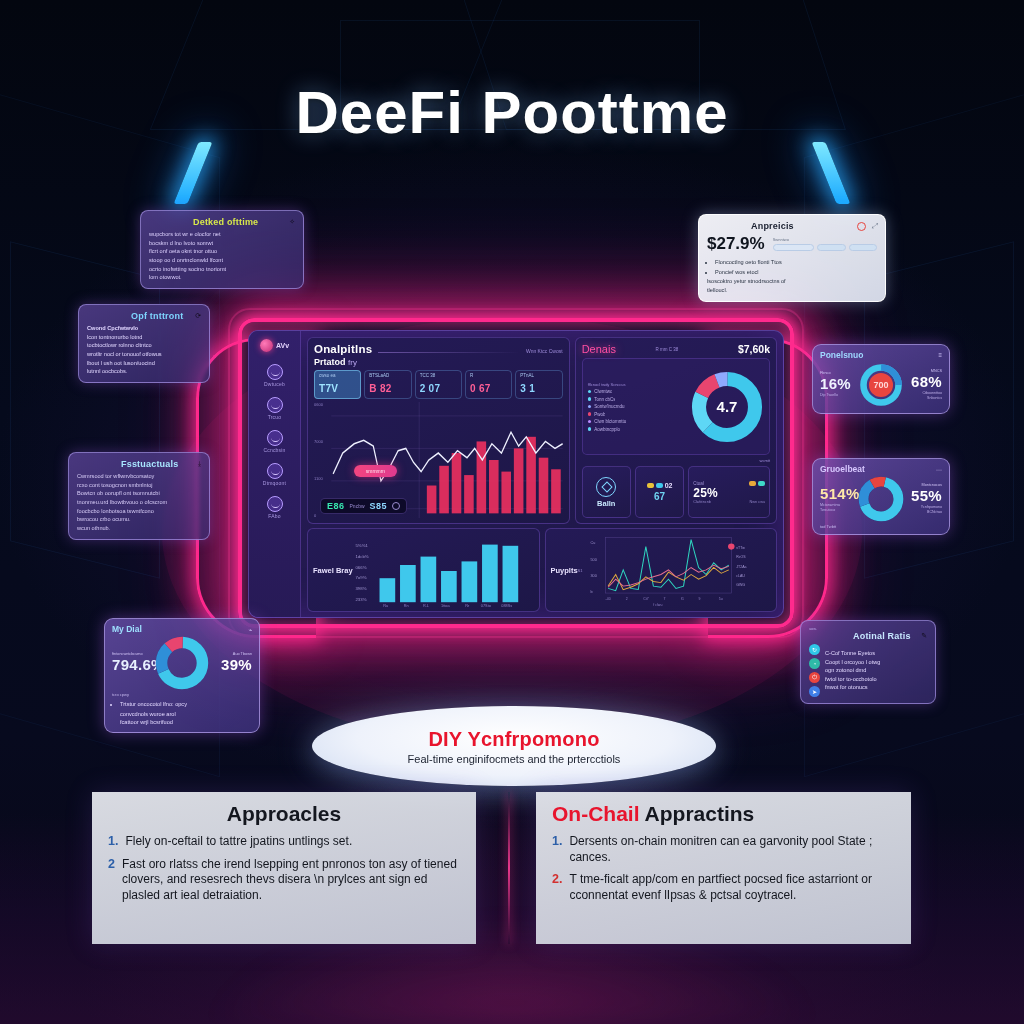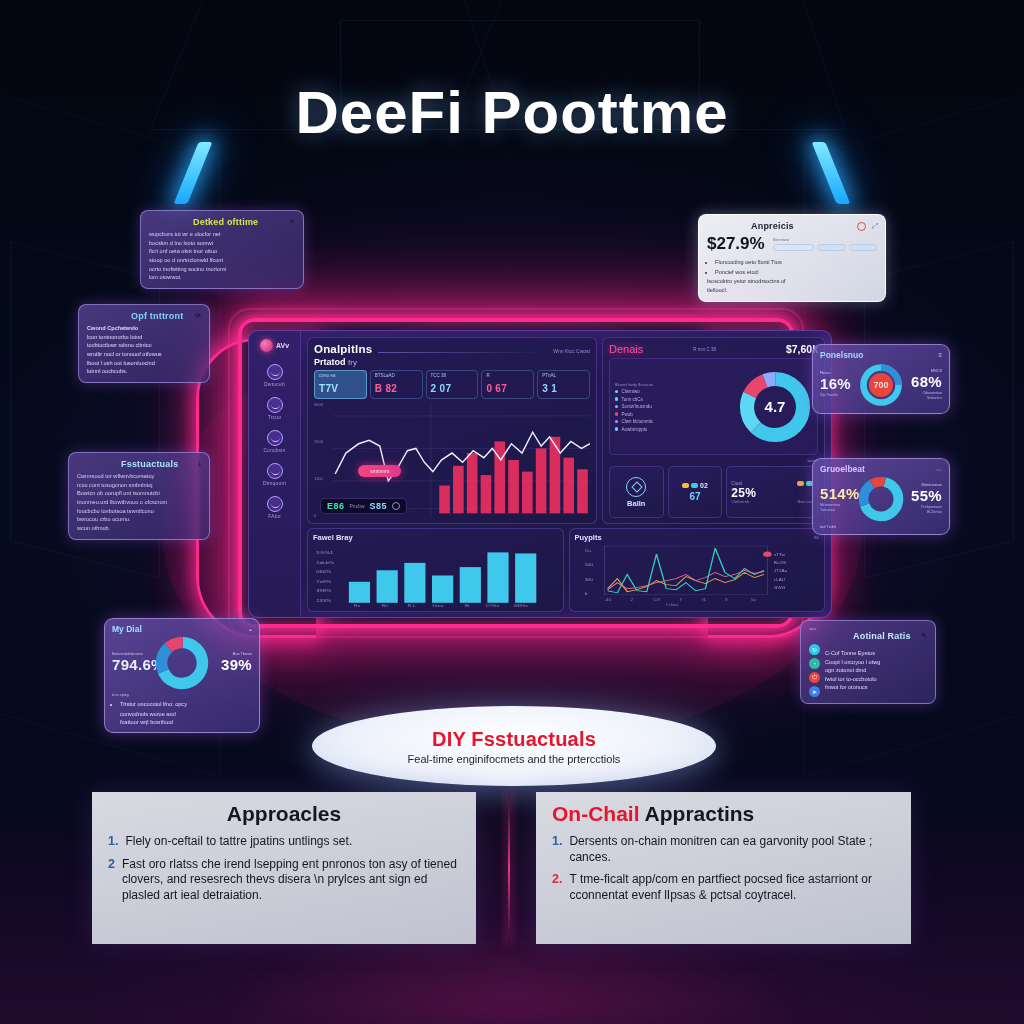--- a/index.html
+++ b/index.html
@@ -82,21 +82,21 @@
     position: absolute; width: 120px; height: 300px;
     border: 3px solid #ff2a8d; border-radius: 60px;
     box-shadow: 0 0 16px 4px rgba(255,42,141,.7), 0 0 40px 10px rgba(255,42,141,.3);
     pointer-events: none;
   }
   .arc-l { left: 196px; top: 338px; border-right: none; border-radius: 60px 0 0 60px; }
   .arc-r { right: 196px; top: 338px; border-left: none; border-radius: 0 60px 60px 0; }
 
   
   #dash {
-    position: absolute; left: 248px; top: 330px; width: 584px; height: 288px;
+    position: absolute; left: 248px; top: 330px; width: 536px; height: 288px;
     border-radius: 10px;
     background: linear-gradient(150deg, #2a1c5e 0%, #241a52 35%, #1b1645 100%);
     border: 1px solid rgba(160,110,255,.45);
     overflow: hidden;
     display: flex;
     box-shadow: inset 0 0 40px rgba(90,40,160,.6);
   }
   #dash-side {
     width: 52px; flex: none;
     background: linear-gradient(180deg,#32206b,#271a56);
@@ -218,21 +218,21 @@
   .m3v { font-size:12px; font-weight:bold; color:#ffffff; letter-spacing:.3px; }
   .m3f { display:flex; justify-content:space-between; }
   .m3f span { font-size:3.8px; color:#8d80c4; }
 
   
   #dash-bottom { display:flex; gap:5px; height: 84px; flex:none; }
   .bcard {
     flex:1; min-width:0;
     background: linear-gradient(160deg,#241a56,#1d1747);
     border:1px solid rgba(140,95,230,.35); border-radius:6px;
-    padding:4px 5px; display:flex; flex-direction:column;
+    padding:4px 5px; display:flex; flex-direction:row;
   }
   .bc-head { display:flex; align-items:center; justify-content:space-between; }
   .bc-title { font-size:7.5px; font-weight:bold; color:#e9e2ff; }
   .bc-tag { font-size:4px; color:#9a8cd0; }
   .bc-plot { flex:1; min-height:0; margin-top:2px; }
   .bc-plot svg { width:100%; height:100%; display:block; }
   .bc-foot { display:flex; align-items:center; gap:3px; margin-top:2px; }
   .bc-foot .sq { width:8px; height:8px; border-radius:2px; background:#3fa9d8; }
   .bc-foot .t { font-size:4px; color:#a79ad8; }
   .bc-foot .d { width:6px; height:6px; border-radius:50%; }
@@ -810,21 +810,21 @@
       <div>C-Cof Tonne  Eyetos</div>
       <div>Coopt l orcoyoo l otwg</div>
       <div>ogn  zotonoi dmd</div>
       <div>fwtol  tor  to-occbotolo</div>
       <div>fnwot for  otonucs</div>
     </div>
   </div>
 </div>
 
 <div id="pedestal">
-  <div id="ped-title">DIY Fsstuactuals</div>
+  <div id="ped-title">DIY Ycnfrpomono</div>
   <div id="ped-sub">Feal-time enginifocmets and the prtercctiols</div>
 </div>
 
 <div class="panel" id="panel-l">
   <div class="p-title">Approacles</div>
   <ul class="p-list">
     <li>
       <span class="p-num">1.</span>
       <span class="p-txt">Flely on-ceftail to tattre jpatins untlings set.</span>
     </li>

